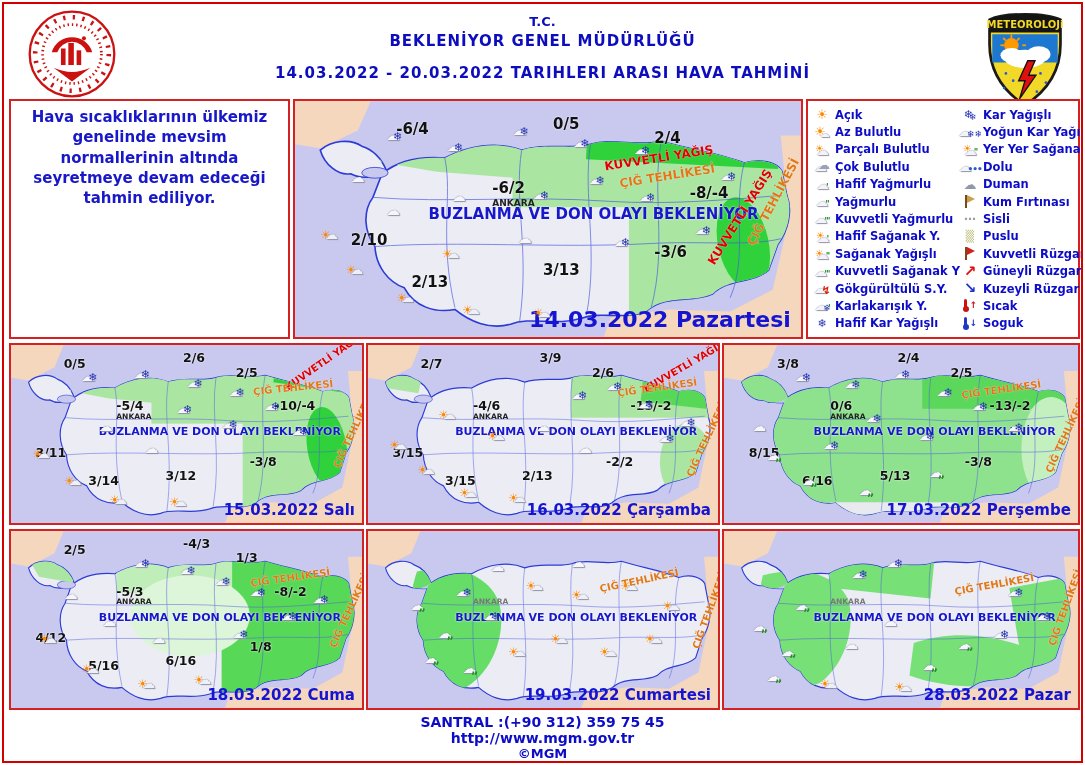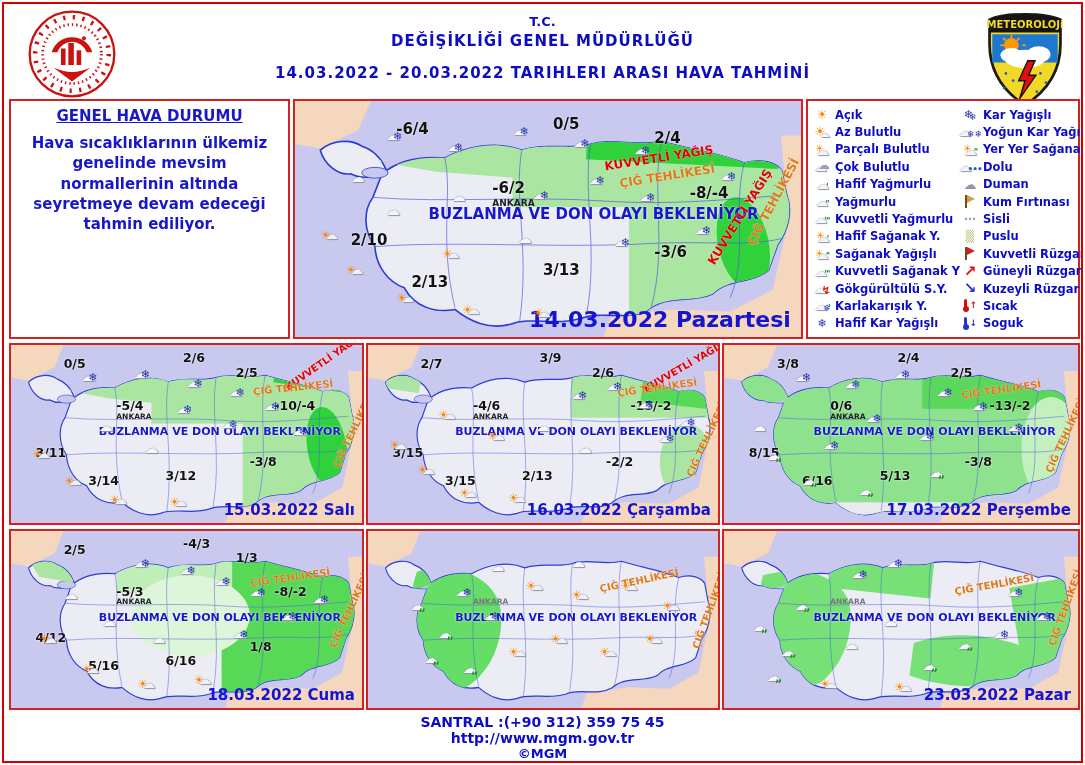--- a/index.html
+++ b/index.html
@@ -115,21 +115,21 @@
       <path d="M79,148 C160,142 260,150 350,145 C400,142 450,148 480,140"></path>
       <path d="M77,98 C150,104 230,96 310,102 C370,106 430,100 481,96"></path>
     </g>
   </defs>
 </svg>
 
 <div id="page">
 
   <div id="header">
     <div class="h-tc">T.C.</div>
-    <div class="h-dir">DEĞİŞİKLİĞİ  GENEL  MÜDÜRLÜĞÜ</div>
+    <div class="h-dir">BEKLENİYOR  GENEL  MÜDÜRLÜĞÜ</div>
     <div class="h-date">14.03.2022  -  20.03.2022    TARIHLERI  ARASI  HAVA  TAHMİNİ</div>
   </div>
 
   <svg id="logo-left" class="logo" viewBox="0 0 100 100">
     <circle cx="50" cy="50" r="46" fill="none" stroke="#cc1111" stroke-width="2.5"></circle>
     <circle cx="50" cy="50" r="40" fill="none" stroke="#cc1111" stroke-width="5" stroke-dasharray="2.5 8"></circle>
     <circle cx="50" cy="50" r="32" fill="none" stroke="#cc1111" stroke-width="3" stroke-dasharray="1.5 3.2"></circle>
     <path d="M50,21 A22,22 0 1,0 50,79 A26,26 0 1,1 50,21 Z" fill="none"></path>
     <path d="M28,48 A23,23 0 0,1 72,48 L66,48 A17,17 0 0,0 34,48 Z" fill="#cc1111"></path>
     <circle cx="63" cy="33" r="2.2" fill="#cc1111"></circle>
@@ -160,21 +160,20 @@
         <circle cx="32" cy="80" r="1.5"></circle>
         <circle cx="22" cy="88" r="1.5"></circle>
       <circle cx="62" cy="72" r="1.5"></circle>
         <circle cx="68" cy="82" r="1.5"></circle>
         <circle cx="58" cy="92" r="1.5"></circle>
     </g>
     <path d="M48,58 L38,80 L45,80 L39,100 L57,74 L49,74 L56,58 Z" fill="#e01010" stroke="#111" stroke-width="1.5"></path>
   </svg>
 
   <div id="gen" class="panel">
-    <div class="g-title">GENEL HAVA DURUMU</div>
     <div class="g-text">Hava sıcaklıklarının ülkemiz genelinde mevsim normallerinin altında seyretmeye devam edeceği tahmin ediliyor.</div>
   </div>
 
   <div id="mmain" class="panel mapp main">
     <svg class="mapsvg" viewBox="0 0 500 240" preserveAspectRatio="none">
       <use href="#tkbase"></use>
       <g clip-path="url(#tkclip)">
         <path d="M84,40 H250 L240,80 L140,72 L84,62 Z" fill="#aae6a2"></path>
         <rect x="215" y="28" width="290" height="80" fill="#aae6a2"></rect>
         <rect x="330" y="28" width="175" height="200" fill="#aae6a2"></rect>
@@ -578,20 +577,21 @@
       <use href="#tkbase"></use>
       <g clip-path="url(#tkclip)">
         <path d="M70,55 C125,42 175,60 188,100 C198,142 176,192 140,212 C108,224 78,206 68,170 C58,130 58,86 70,55 Z" fill="#66dd66"></path>
       </g>
       <use href="#tklines"></use>
     </svg>
     <span class="mcity">ANKARA</span>
     <span class="icewarn">BUZLANMA VE DON OLAYI BEKLENİYOR</span>
     <span class="av" style="left:66%;top:25%;transform:rotate(-12deg)">ÇIĞ TEHLİKESİ</span>
     <span class="av" style="left:86%;top:42%;transform:rotate(-70deg)">ÇIĞ TEHLİKESİ</span>
+    <span class="mdate">19.03.2022 Cumartesi</span>
     <span class="wi" style="left:12%;top:36%"><i class="wic">☁</i><i class="wir">,,</i></span>
     <span class="wi" style="left:20%;top:52%"><i class="wic">☁</i><i class="wir">,,</i></span>
     <span class="wi" style="left:16%;top:66%"><i class="wic">☁</i><i class="wir">,,</i></span>
     <span class="wi" style="left:27%;top:72%"><i class="wic">☁</i><i class="wir">,,</i></span>
     <span class="wi" style="left:25%;top:28%"><i class="wic">☁</i><i class="wis">❄</i></span>
     <span class="wi" style="left:33%;top:42%"><i class="wic">☁</i><i class="wis">❄</i></span>
     <span class="wi" style="left:45%;top:25%"><i class="wisun">☀</i><i class="wicld">☁</i></span>
     <span class="wi" style="left:58%;top:30%"><i class="wisun">☀</i><i class="wicld">☁</i></span>
     <span class="wi" style="left:72%;top:25%"><i class="wisun">☀</i><i class="wicld">☁</i></span>
     <span class="wi" style="left:84%;top:36%"><i class="wisun">☀</i><i class="wicld">☁</i></span>
@@ -611,21 +611,21 @@
         <rect x="150" y="26" width="145" height="58" fill="#77e077" transform="rotate(6 220 56)"></rect>
         <path d="M268,152 C320,134 382,140 432,160 L426,202 C370,217 308,212 262,196 Z" fill="#77e077"></path>
         <rect x="412" y="68" width="95" height="112" fill="#77e077" transform="rotate(-10 460 124)"></rect>
       </g>
       <use href="#tklines"></use>
     </svg>
     <span class="mcity">ANKARA</span>
     <span class="icewarn">BUZLANMA VE DON OLAYI BEKLENİYOR</span>
     <span class="av" style="left:65%;top:27%;transform:rotate(-10deg)">ÇIĞ TEHLİKESİ</span>
     <span class="av" style="left:85%;top:40%;transform:rotate(-70deg)">ÇIĞ TEHLİKESİ</span>
-    <span class="mdate">23.03.2022 Pazar</span>
+    <span class="mdate">28.03.2022 Pazar</span>
     <span class="wi" style="left:8%;top:48%"><i class="wic">☁</i><i class="wir">,,</i></span>
     <span class="wi" style="left:16%;top:62%"><i class="wic">☁</i><i class="wir">,,</i></span>
     <span class="wi" style="left:20%;top:36%"><i class="wic">☁</i><i class="wir">,,</i></span>
     <span class="wi" style="left:56%;top:70%"><i class="wic">☁</i><i class="wir">,,</i></span>
     <span class="wi" style="left:66%;top:58%"><i class="wic">☁</i><i class="wir">,,</i></span>
     <span class="wi" style="left:12%;top:76%"><i class="wic">☁</i><i class="wir">,,</i></span>
     <span class="wi" style="left:36%;top:18%"><i class="wic">☁</i><i class="wis">❄</i></span>
     <span class="wi" style="left:46%;top:12%"><i class="wic">☁</i><i class="wis">❄</i></span>
     <span class="wi" style="left:80%;top:28%"><i class="wic">☁</i><i class="wis">❄</i></span>
     <span class="wi" style="left:88%;top:42%"><i class="wic">☁</i><i class="wis">❄</i></span>

